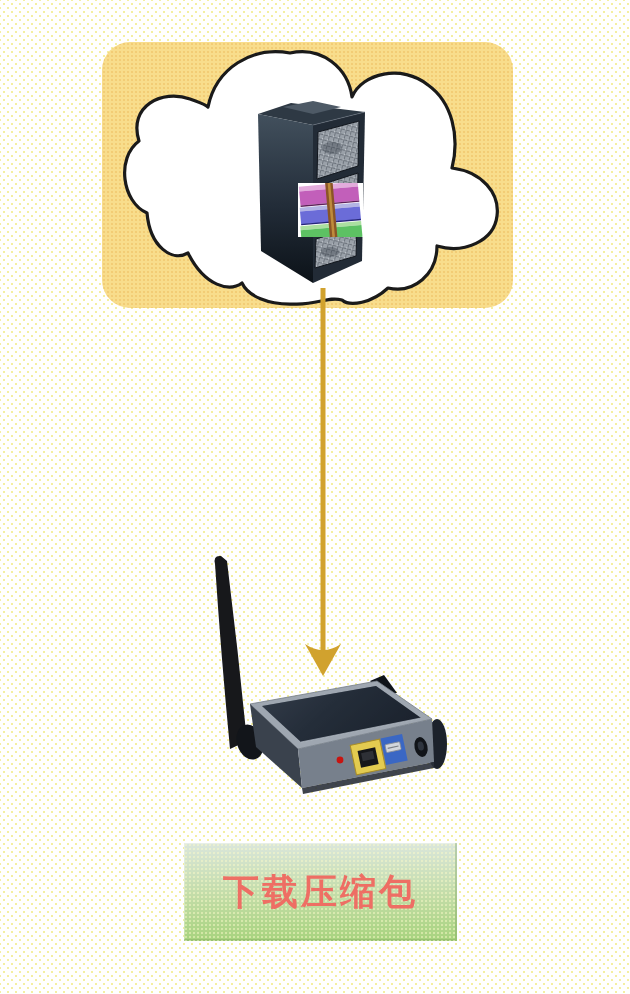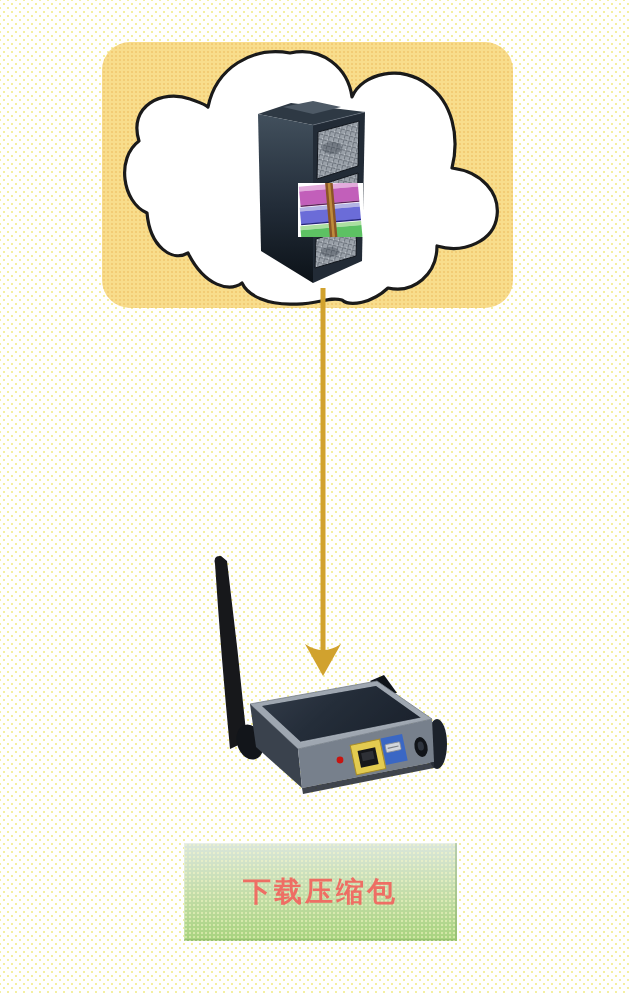--- a/index.html
+++ b/index.html
@@ -28,21 +28,21 @@
     box-shadow:inset -2px -2px 0 rgba(120,160,90,.35), inset 1px 1px 0 rgba(255,255,255,.35);
     display:flex;align-items:center;justify-content:center;
   }
   .label-box::after{
     content:"";position:absolute;inset:0;
     background-image:radial-gradient(rgba(250,250,200,.5) .7px, transparent 1px);
     background-size:4px 4px;pointer-events:none;
   }
   .label-text{
     color:var(--label-text,#ee6e64);
-    font-size:28px;font-weight:600;letter-spacing:3px;line-height:1;
+    font-size:36px;font-weight:600;letter-spacing:3px;line-height:1;
     position:relative;z-index:1;white-space:nowrap;text-align:right;
   }
 </style>
 </head>
 <body>
 
 <div class="stage">
 
   <div class="cloud-panel"></div>
 

